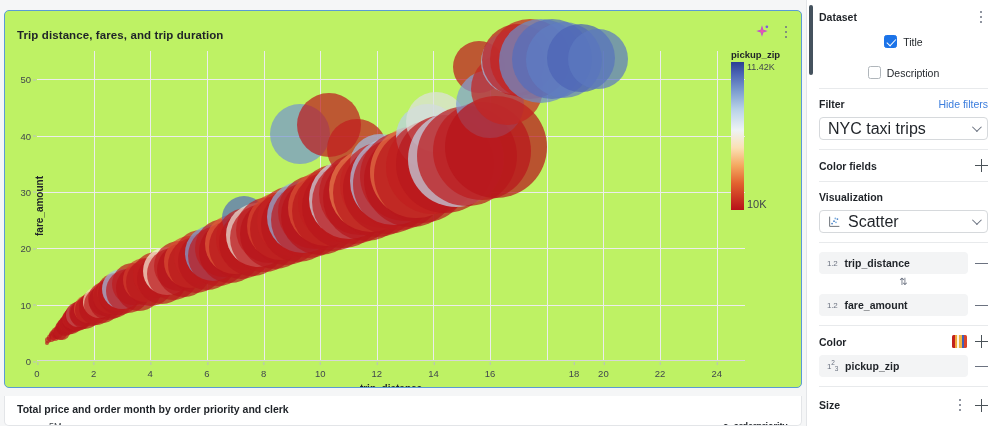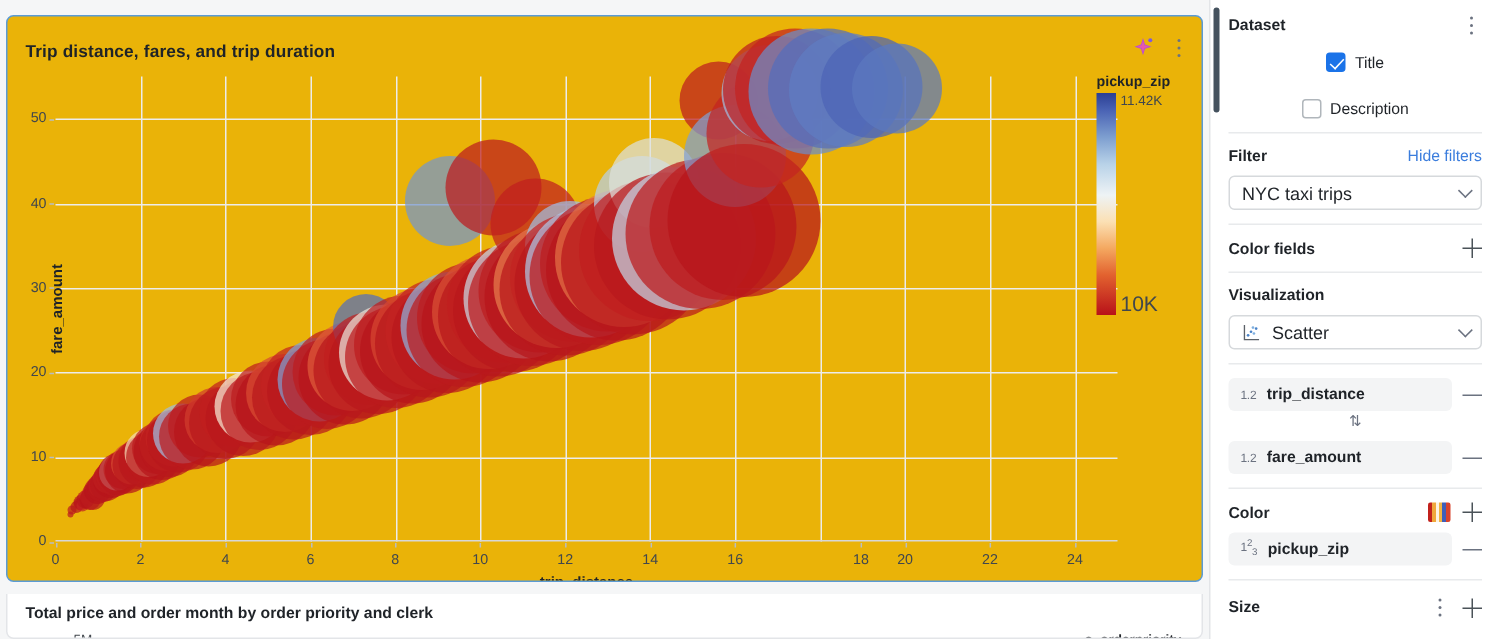--- a/index.html
+++ b/index.html
@@ -19,21 +19,21 @@
     width:806px; height:426px;
     background:#f5f6f7;
     position:relative;
     overflow:hidden;
     padding:4px 4px 0 4px;
   }
   .widget-card {
     position:absolute;
     left:4px; top:10px;
     width:798px; height:378px;
-    background:#eab308;
+    background:#bef264;
     border:1.5px solid #5a9bd5;
     border-radius:5px;
     overflow:hidden;
   }
   .widget-card .title {
     position:absolute; left:12px; top:18px;
     font-size:11.5px; font-weight:bold; color:#1f2328;
     letter-spacing:.1px;
   }
   .card-actions {
@@ -91,21 +91,21 @@
   .legend { position:absolute; right:8px; top:38px; width:62px; }
   .legend-title { font-size:9.5px; font-weight:bold; color:#1f2328; margin-bottom:2px; }
   .legend-ramp-wrap { position:relative; width:62px; height:148px; }
   .legend-ramp {
     position:absolute; left:0; top:0; width:13px; height:148px;
     background:linear-gradient(to bottom,
       #2b3f94 0%, #4b64b5 8%, #7e9fd0 20%, #b8d2e8 32%,
       #eef3f5 46%, #fbe0b4 58%, #f4a860 70%, #e2622f 82%, #b81119 100%);
   }
   .legend-max { position:absolute; left:16px; top:0px; font-size:9px; color:#41474d; }
-  .legend-min { position:absolute; left:16px; bottom:0px; font-size:14px; color:#41474d; }
+  .legend-min { position:absolute; left:16px; bottom:0px; font-size:11px; color:#41474d; }
 
   
   .widget-card-2 {
     position:absolute; left:4px; top:396px; width:798px; height:30px;
     background:#ffffff; border:1px solid #e3e5e8; border-top:none;
     border-radius:0 0 5px 5px; overflow:hidden;
   }
   .widget-card-2 .title2 {
     position:absolute; left:12px; top:7px;
     font-size:10.5px; font-weight:bold; color:#1f2328;
@@ -153,21 +153,21 @@
     content:""; position:absolute; left:4px; top:1px; width:4px; height:7.5px;
     border:solid #fff; border-width:0 1.7px 1.7px 0; transform:rotate(43deg);
   }
   .chk span { font-size:10.5px; color:#1f2328; }
 
   .link { font-size:10.5px; color:#3b7ddd; cursor:pointer; font-weight:normal; }
 
   .select {
     margin-top:7px; height:23px; border:1px solid #d6d9dc; border-radius:4px;
     background:#fff; display:flex; align-items:center; padding:0 8px;
-    font-size:12px; color:#1f2328; cursor:pointer; position:relative; gap:7px;
+    font-size:16px; color:#1f2328; cursor:pointer; position:relative; gap:7px;
   }
   .select .chev {
     margin-left:auto; width:7px; height:7px; border-right:1.3px solid #6b7280;
     border-bottom:1.3px solid #6b7280; transform:rotate(45deg) translateY(-2px);
   }
   .field-row {
     margin-top:7px; display:flex; align-items:center; gap:7px;
   }
   .pill {
     flex:1; height:22px; background:#f3f4f5; border-radius:4px;

